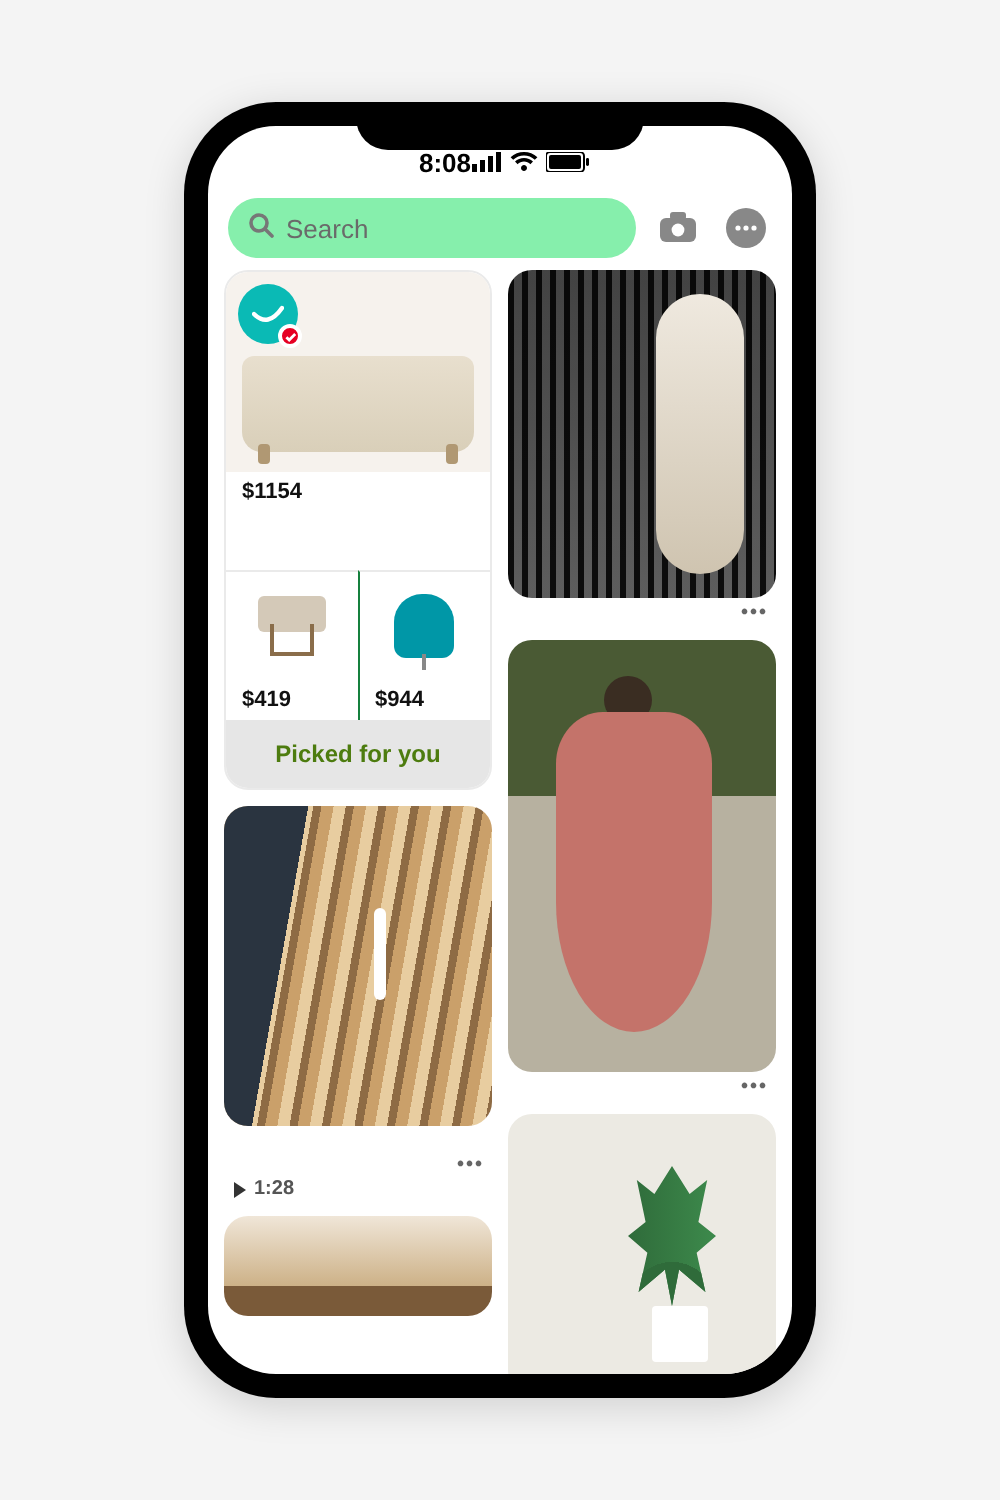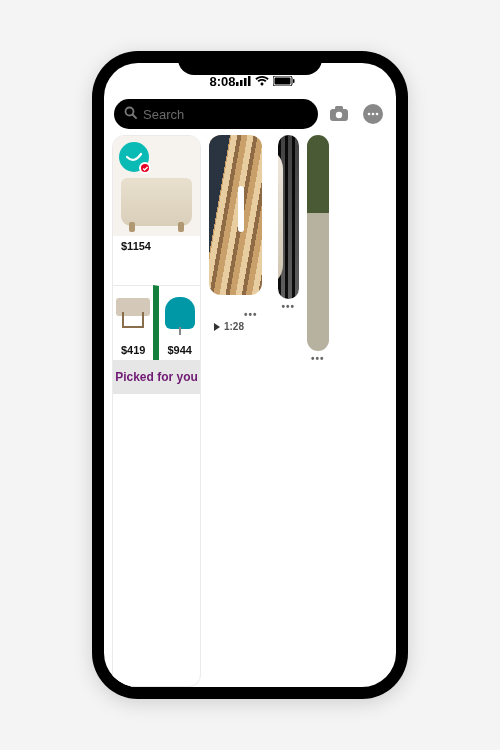--- a/index.html
+++ b/index.html
@@ -31,30 +31,30 @@
     height: 36px; display: flex; align-items: center;
     justify-content: center; padding: 0 22px 0 26px;
     font-size: 13px; font-weight: 600;
   }
   .status-right { display: flex; gap: 4px; align-items: center; }
   .searchrow {
     display: flex; align-items: center; gap: 8px;
     padding: 0 10px 6px 10px;
   }
   .searchbox {
-    flex: 1; background: #000000; border-radius: 18px;
+    flex: 1; background: #86efac; border-radius: 18px;
     height: 30px; display: flex; align-items: center;
     padding: 0 10px; gap: 6px; color: #6a6a6a; font-size: 13px;
   }
   .iconbtn { width: 26px; height: 26px; display:flex; align-items:center; justify-content:center; color:#888; }
   .feed {
     padding: 0 8px; height: calc(100% - 72px);
     display: flex; gap: 8px; overflow: hidden;
   }
-  .col { flex: 1; display: flex; gap: 8px; }
+  .col { flex: 1; display: flex; flex-direction: column; gap: 8px; }
   .card { background: #fff; border-radius: 12px; overflow: hidden; position: relative; }
   .shop-card { background: #fff; border: 1px solid #eaeaea; }
   .shop-top { position: relative; height: 100px; background: #f6f2ed; }
   .sofa {
     position:absolute; left:8px; right:8px; bottom:10px; height:48px;
     background: linear-gradient(#e8dfce,#d9cfb9);
     border-radius: 6px 6px 10px 10px;
   }
   .sofa::before, .sofa::after{
     content:""; position:absolute; bottom:-6px; width:6px; height:10px; background:#b09873; border-radius:2px;
@@ -66,28 +66,28 @@
     align-items:center; justify-content:center; color:#fff;
   }
   .badge-check{
     position:absolute; bottom:-2px; right:-2px; width:12px; height:12px;
     background:#e60023; border-radius:50%; border:2px solid #fff;
     display:flex; align-items:center; justify-content:center;
   }
   .price { font-size: 11px; font-weight: 700; padding: 4px 8px; color:#111; }
   .shop-row { display:flex; }
   .shop-cell { flex:1; border-top:1px solid #eaeaea;margin-top:29px; }
-  .shop-cell + .shop-cell { border-left:6px solid #15803d; }
+  .shop-cell + .shop-cell { border-left:1px solid #15803d; }
   .thumb { height: 54px; display:flex; align-items:center; justify-content:center; }
   .chair1 { width:34px; height:30px; position:relative; }
   .chair1::before{content:"";position:absolute;left:0;top:0;width:100%;height:18px;background:#d4c9b8;border-radius:3px;}
   .chair1::after{content:"";position:absolute;left:6px;right:6px;bottom:0;height:14px;border:2px solid #8a6d4a;border-top:none;}
   .chair2 { width:30px; height:32px; background:#0097a7; border-radius:14px 14px 6px 6px; position:relative;}
   .chair2::after{content:"";position:absolute;bottom:-6px;left:50%;transform:translateX(-50%);width:2px;height:8px;background:#888;}
-  .picked { background:#e6e6e6; text-align:center; font-size:12px; font-weight:700; padding:10px 0; color:#701a75;}
+  .picked { background:#e6e6e6; text-align:center; font-size:12px; font-weight:700; padding:10px 0; color:#4d7c0f;}
 
   .pin { border-radius: 12px; overflow:hidden; position:relative; }
   .pin-meta { display:flex; justify-content:space-between; align-items:center; padding:2px 4px 0 4px; font-size:10px; color:#555;}
   .dots { letter-spacing:1px; font-weight:700; color:#666; }
 
   .img { width:100%; display:block; }
   
   .img-gate { height: 164px; background:
     repeating-linear-gradient(90deg,#1a1a1a 0 3px,#c8c8c8 3px 7px),
     linear-gradient(#555,#777);

